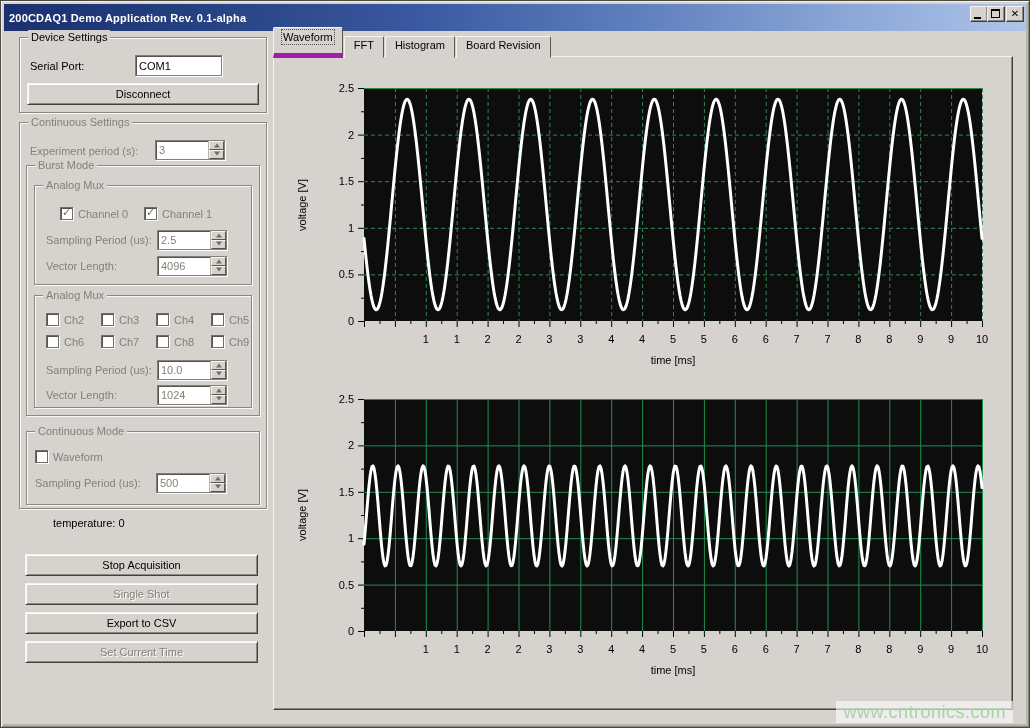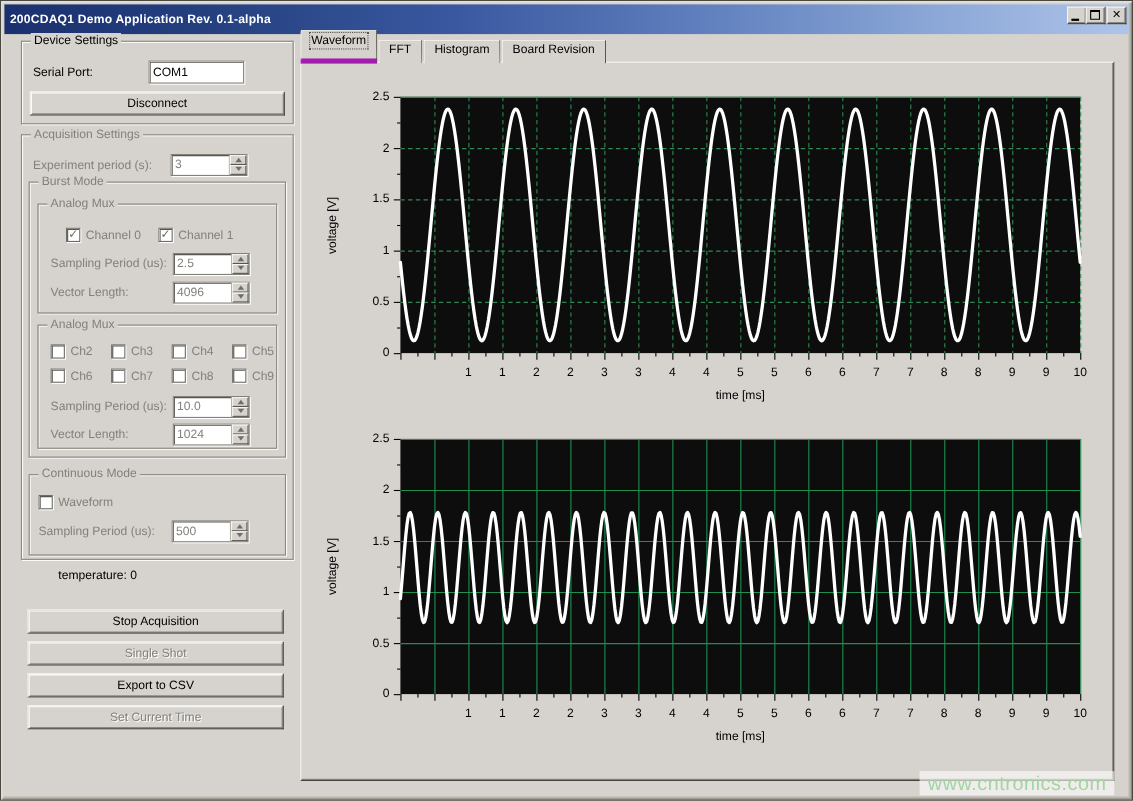--- a/index.html
+++ b/index.html
@@ -88,21 +88,21 @@
   </div>
 
   <div class="grp" style="left:18px;top:36px;width:246px;height:74px;">
     <span class="legend">Device Settings</span>
     <span class="lbl" style="left:10px;top:21px;">Serial Port:</span>
     <input class="field" style="left: 115px; top: 17px; width: 87px; height: 21px;" value="COM1">
     <div class="btn" style="left:7px;top:45px;width:232px;height:22px;">Disconnect</div>
   </div>
 
   <div class="grp disabled" style="left:18px;top:121px;width:246px;height:385px;">
-    <span class="legend">Acquisition Settings</span>
+    <span class="legend">Continuous Settings</span>
 
     <span class="lbl" style="left:10px;top:21px;">Experiment period (s):</span>
     <div class="spin" style="left:135px;top:17px;width:70px;">
       <span class="val">3</span>
       <span class="btns">
           <span class="sbtn arrow-up"></span>
           <span class="sbtn arrow-down"></span>
         </span>
     </div>
 

